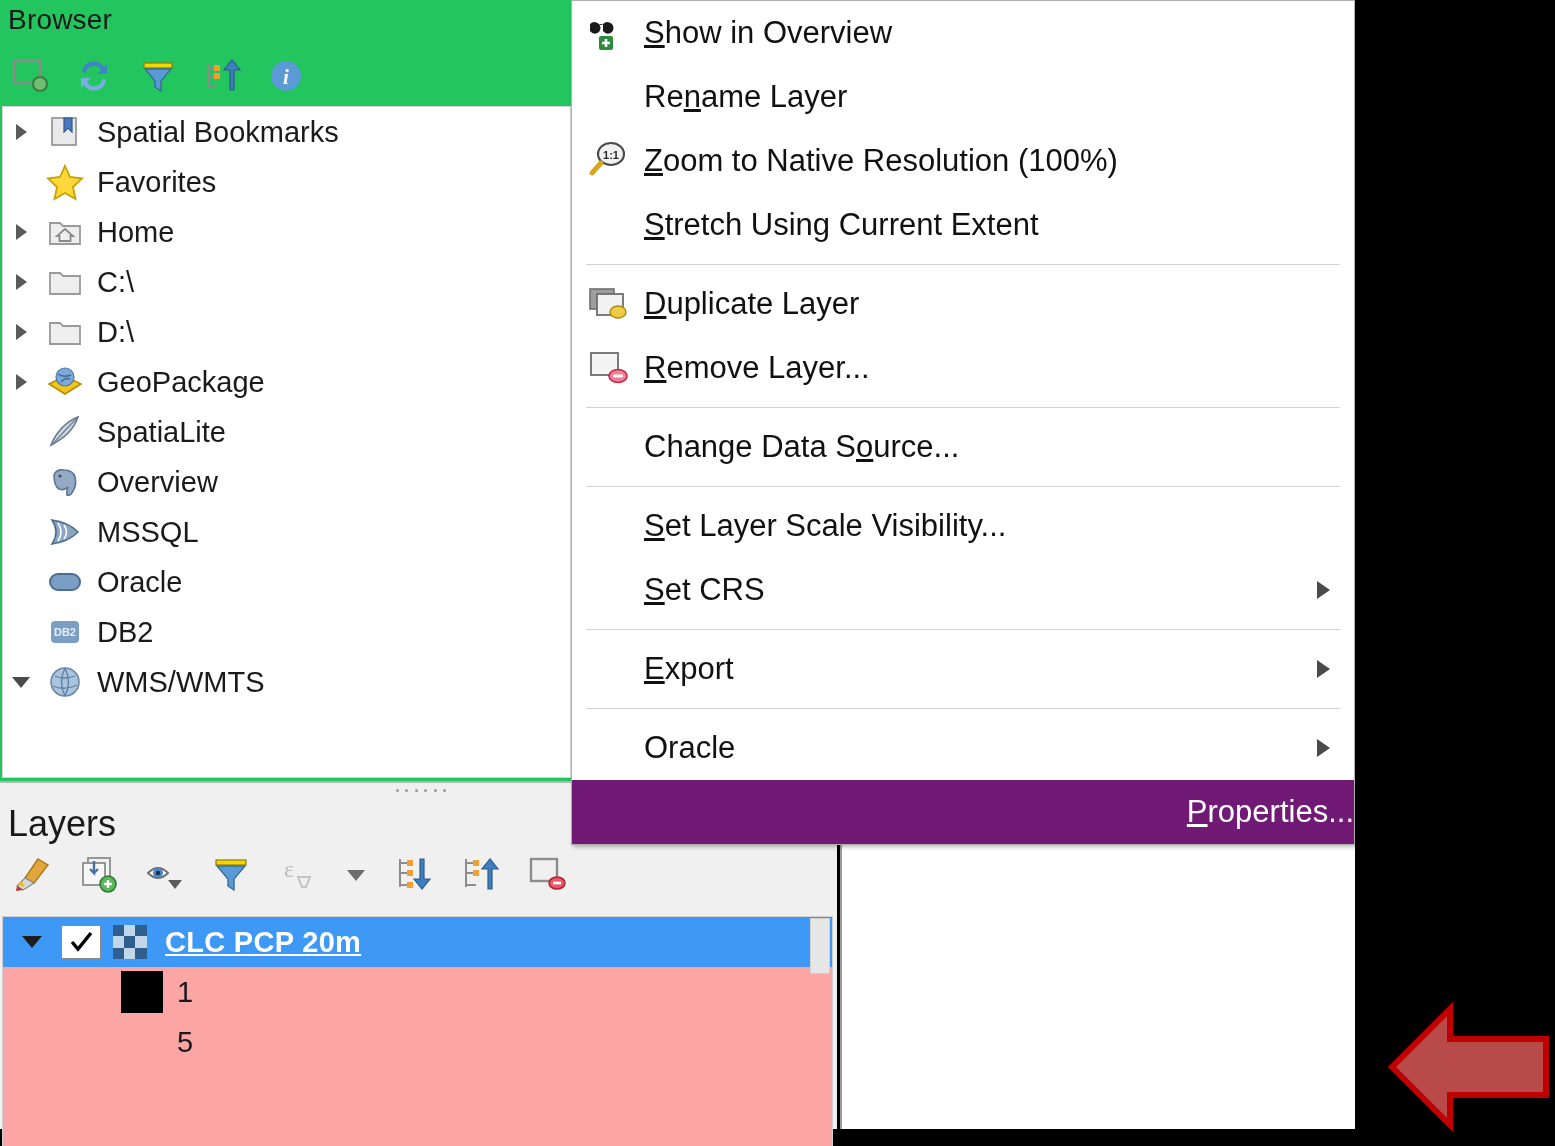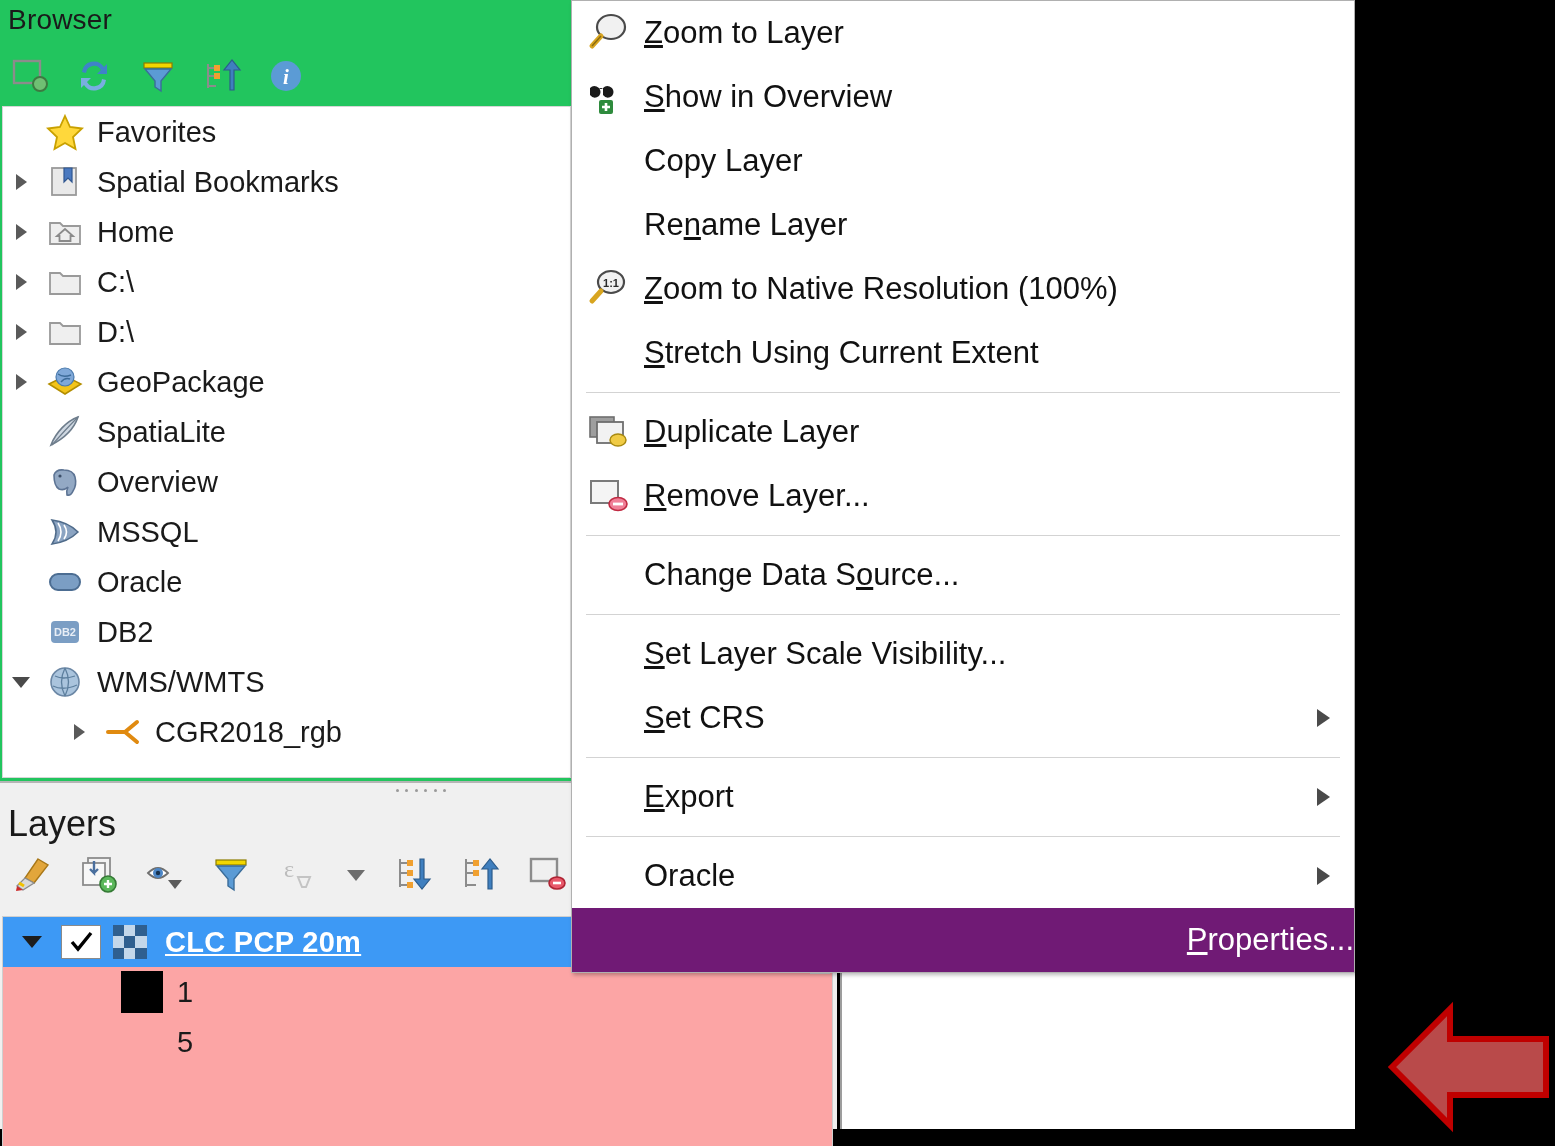--- a/index.html
+++ b/index.html
@@ -150,40 +150,40 @@
       <svg width="40" height="40" viewBox="0 0 40 40">
         <circle cx="20" cy="20" r="15" fill="#5b9bd5"></circle>
         <text x="20" y="28" font-family="Liberation Serif, serif" font-style="italic" font-size="21" fill="#fff" text-anchor="middle" font-weight="bold">i</text>
       </svg>
     </div>
   </div>
 
   <div id="browser-tree">
 
     <div class="tree-row">
+      <span class="tw-arrow">
+          <i class="tri-r"></i>
+        </span>
+      <span class="tw-icon">
+        <svg width="40" height="40" viewBox="0 0 40 40">
+          <rect x="7" y="6" width="24" height="27" fill="#e9e9e9" stroke="#9a9a9a" stroke-width="1.8"></rect>
+          <path d="M19 6 L27 6 L27 20 L23 16 L19 20 Z" fill="#4a79c0" stroke="#2f5690" stroke-width="1.2"></path>
+        </svg>
+      </span>
+      <span class="tw-label">Spatial Bookmarks</span>
+    </div>
+
+    <div class="tree-row">
       <span class="tw-arrow"></span>
       <span class="tw-icon">
         <svg width="40" height="40" viewBox="0 0 40 40">
             <path d="M20 4 L25 15 L37 16.5 L28 25 L30.5 37 L20 31 L9.5 37 L12 25 L3 16.5 L15 15 Z" fill="#ffd83b" stroke="#c9a100" stroke-width="1.8"></path>
           </svg>
       </span>
       <span class="tw-label">Favorites</span>
-    </div>
-
-    <div class="tree-row">
-      <span class="tw-arrow">
-          <i class="tri-r"></i>
-        </span>
-      <span class="tw-icon">
-        <svg width="40" height="40" viewBox="0 0 40 40">
-          <rect x="7" y="6" width="24" height="27" fill="#e9e9e9" stroke="#9a9a9a" stroke-width="1.8"></rect>
-          <path d="M19 6 L27 6 L27 20 L23 16 L19 20 Z" fill="#4a79c0" stroke="#2f5690" stroke-width="1.2"></path>
-        </svg>
-      </span>
-      <span class="tw-label">Spatial Bookmarks</span>
     </div>
 
     <div class="tree-row">
       <span class="tw-arrow">
           <i class="tri-r"></i>
         </span>
       <span class="tw-icon">
         <svg width="40" height="40" viewBox="0 0 40 40">
           <path d="M5 11 L15 11 L18 14 L35 14 L35 32 L5 32 Z" fill="#eeeeee" stroke="#9a9a9a" stroke-width="1.8"></path>
           <path d="M20 17 L28 24 L25.5 24 L25.5 29 L14.5 29 L14.5 24 L12 24 Z" fill="none" stroke="#8a8a8a" stroke-width="1.8"></path>
@@ -290,31 +290,20 @@
         </span>
       <span class="tw-icon">
         <svg width="40" height="40" viewBox="0 0 40 40">
           <circle cx="20" cy="20" r="14" fill="#aac4dd" stroke="#6b87a5" stroke-width="1.6"></circle>
           <path d="M10 14 q8 4 20 0 M8 24 q10 5 24-1 M20 6 q-7 14 0 28 M20 6 q7 14 0 28" stroke="#5d7f9e" stroke-width="1.3" fill="none"></path>
         </svg>
       </span>
       <span class="tw-label">WMS/WMTS</span>
     </div>
 
-    <div class="tree-row" style="padding-left:58px;">
-      <span class="tw-arrow">
-          <i class="tri-r"></i>
-        </span>
-      <span class="tw-icon">
-        <svg width="40" height="40" viewBox="0 0 40 40">
-          <path d="M5 20 L22 20 M22 20 L34 10 M22 20 L34 30" stroke="#e08a10" stroke-width="4" fill="none" stroke-linecap="round"></path>
-        </svg>
-      </span>
-      <span class="tw-label">CGR2018_rgb</span>
-    </div>
   </div>
 </div>
 
 <div id="map-canvas"></div>
 <div id="canvas-vscroll"></div>
 
 <div id="layers-panel">
   <div id="layers-grip">
     <i></i>
       <i></i>
@@ -428,46 +417,32 @@
     <div class="sub-row" style="padding-left:116px;">
       <span class="sub-swatch"></span>
       <span class="sub-label">5</span>
     </div>
     <div id="layers-scrollbar"></div>
   </div>
 </div>
 
 <div id="context-menu">
 
-  <div class="menu-item">
-    <span class="mi-icon">
-      <svg width="46" height="46" viewBox="0 0 46 46">
-        <ellipse cx="26" cy="17" rx="14" ry="12" fill="#f1f1f1" stroke="#4a4a4a" stroke-width="2.2"></ellipse>
-        <path d="M16 26 L7 36" stroke="#d8a520" stroke-width="5" stroke-linecap="round"></path>
-        <path d="M16 26 L7 36" stroke="#8a6b10" stroke-width="1.4"></path>
-      </svg>
-    </span>
-    <span class="mi-label"><u>Z</u>oom to Layer</span>
-  </div>
 
   <div class="menu-item">
     <span class="mi-icon">
       <svg width="46" height="46" viewBox="0 0 46 46">
         <path d="M5 14 q4-4 9 0 q3 4 0 8 q-5 4-9-1 Z M18 14 q4-4 9 0 q3 4 0 8 q-5 4-9-1 Z M14 15 q2-2 4 0" fill="#1a1a1a"></path>
         <rect x="14" y="26" width="14" height="14" rx="2" fill="#2e8b3d"></rect>
         <path d="M21 29 L21 37 M17 33 L25 33" stroke="#fff" stroke-width="2.6"></path>
       </svg>
     </span>
     <span class="mi-label"><u>S</u>how in Overview</span>
   </div>
 
-  <div class="menu-item">
-    <span class="mi-icon"></span>
-    <span class="mi-label">Copy Layer</span>
-  </div>
 
   <div class="menu-item">
     <span class="mi-icon"></span>
     <span class="mi-label">Re<u>n</u>ame Layer</span>
   </div>
 
   <div class="menu-item">
     <span class="mi-icon">
       <svg width="46" height="46" viewBox="0 0 46 46">
         <ellipse cx="26" cy="16" rx="13" ry="11" fill="#f1f1f1" stroke="#4a4a4a" stroke-width="2.2"></ellipse>

